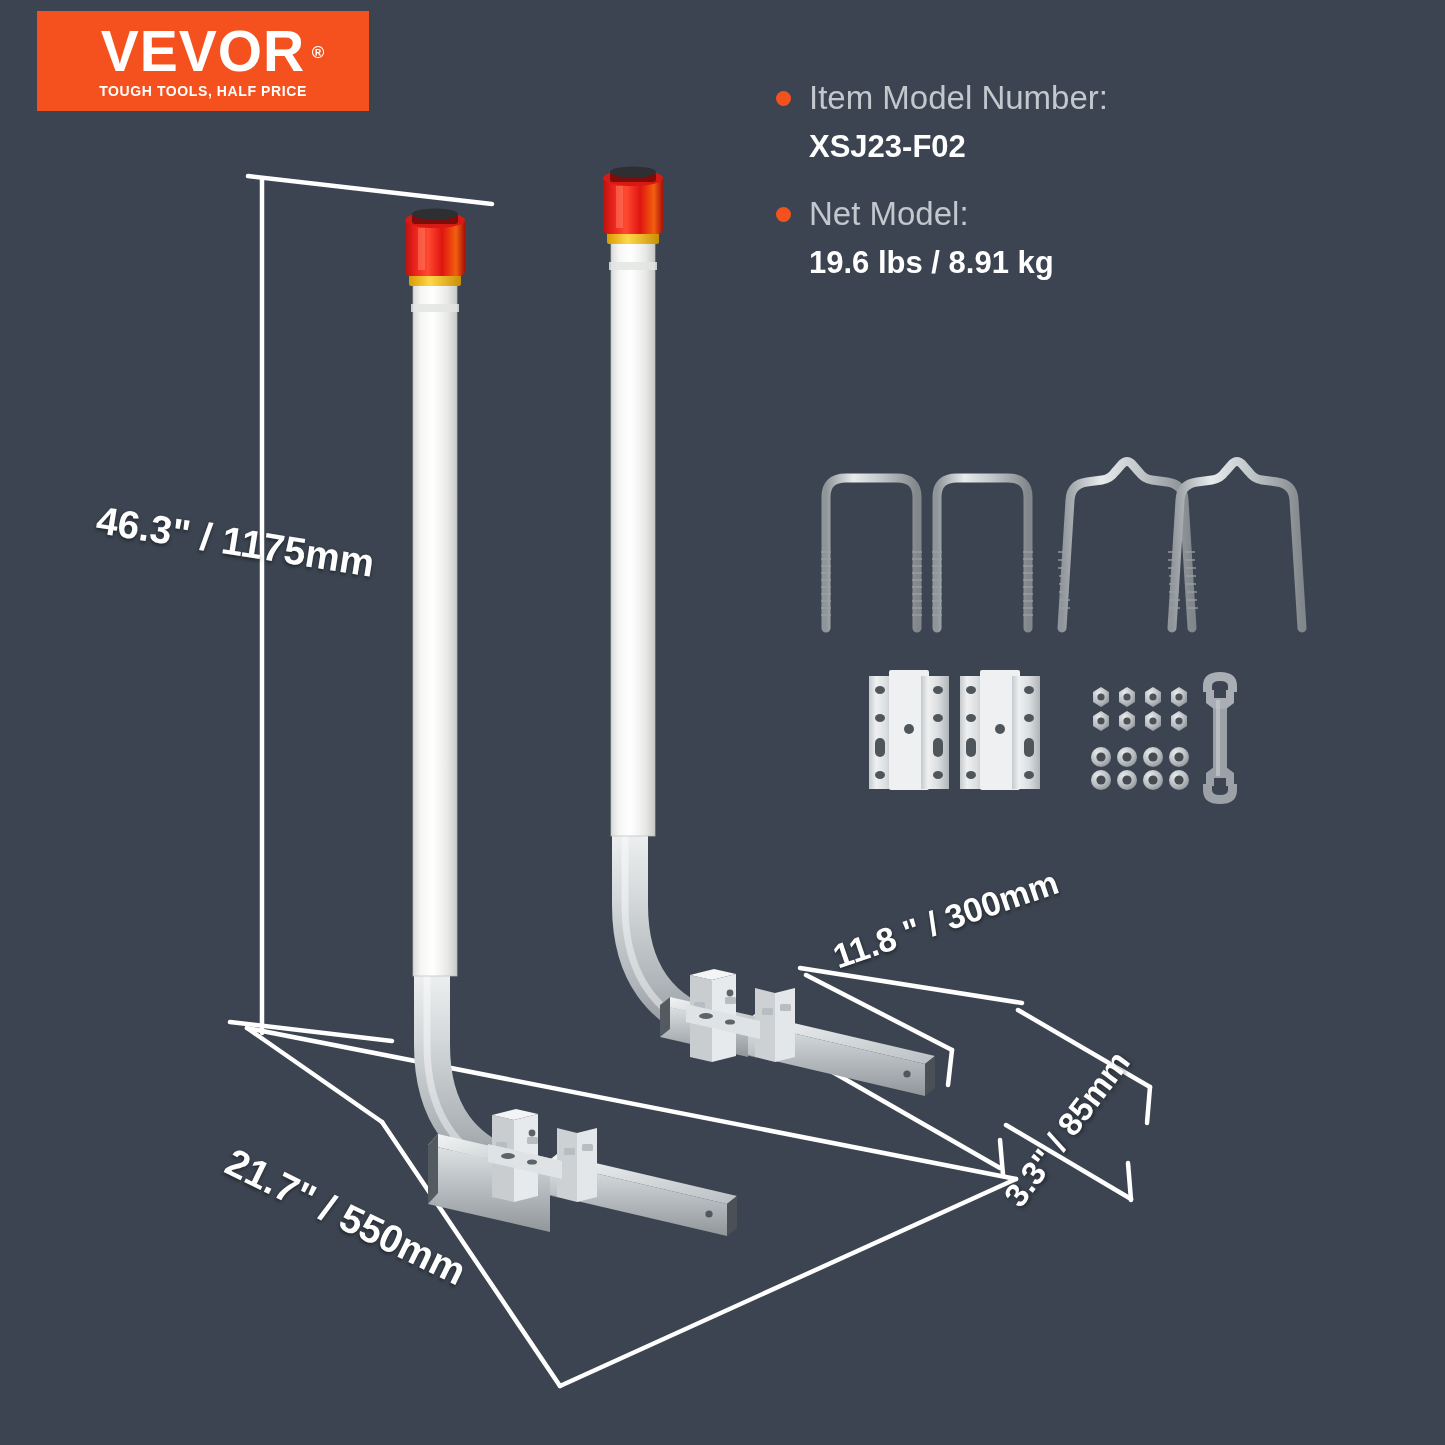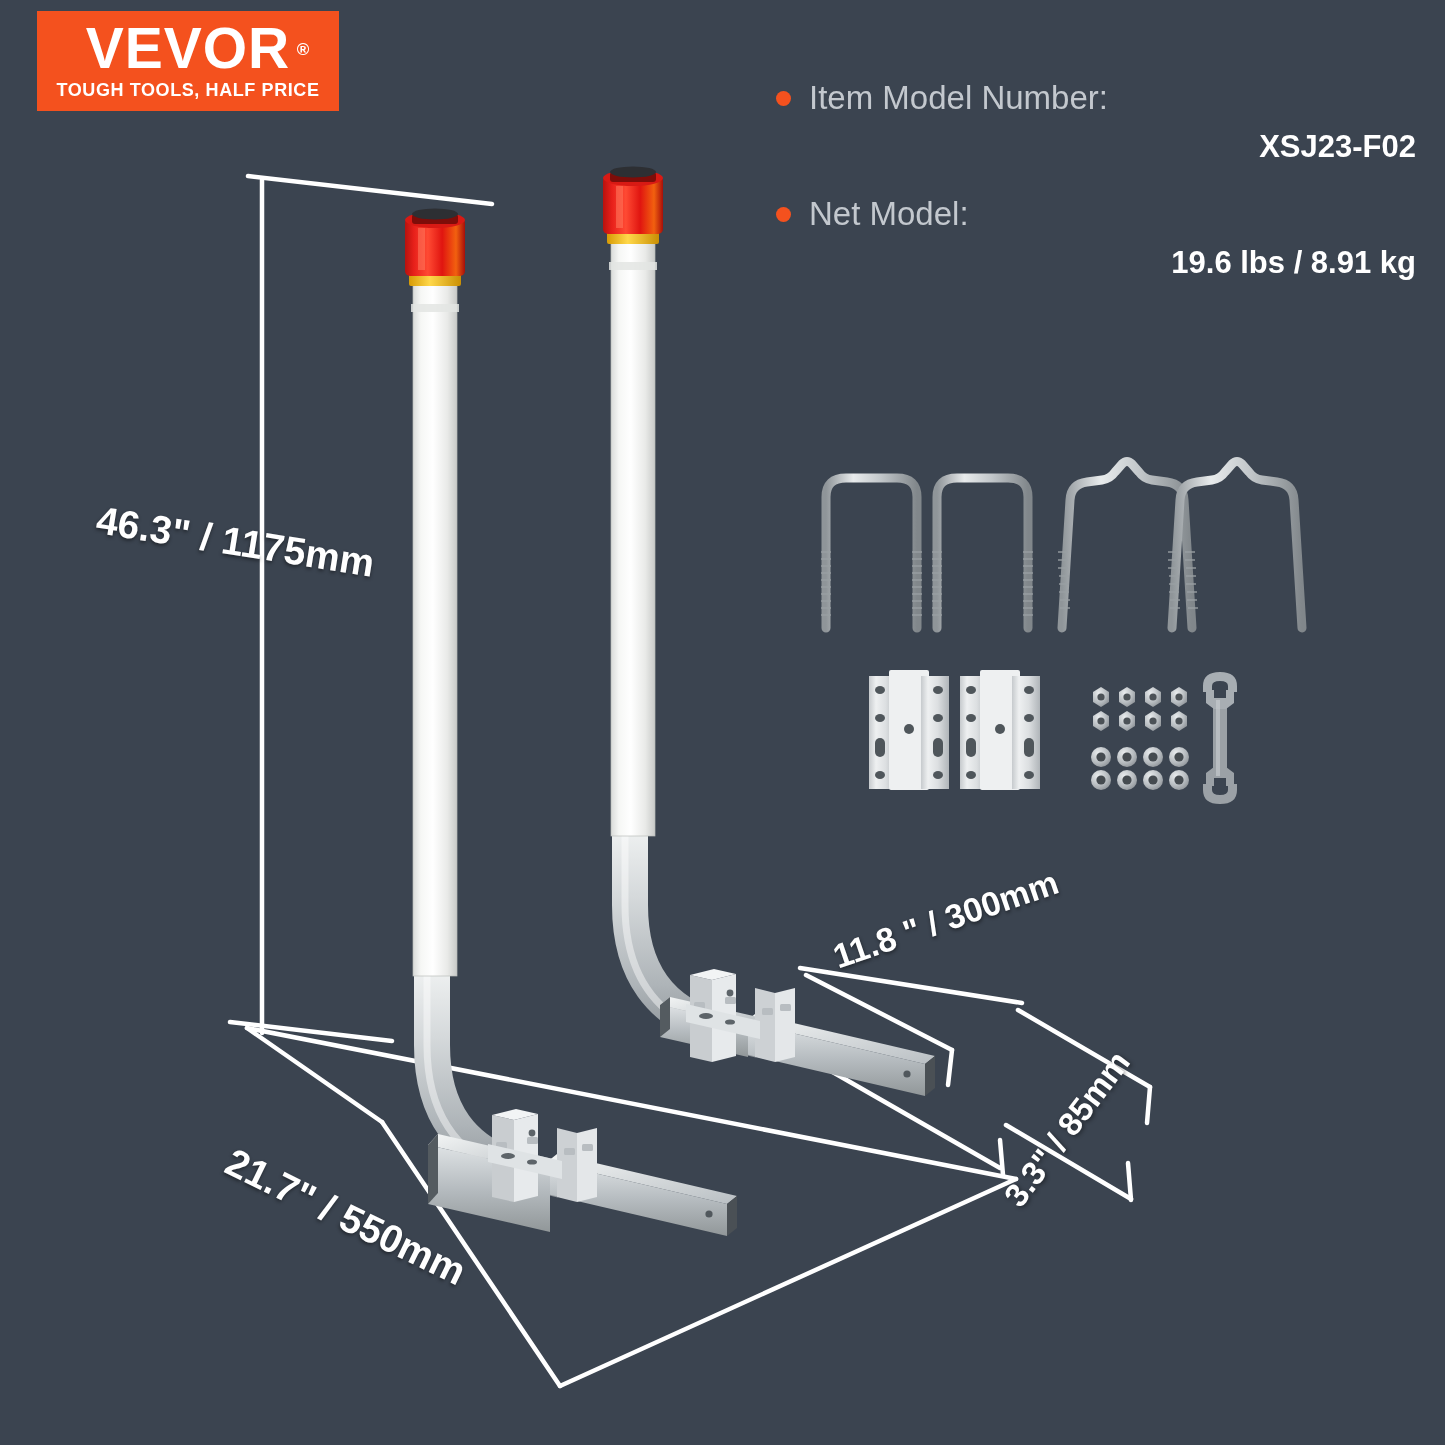--- a/index.html
+++ b/index.html
@@ -7,47 +7,47 @@
     width:1445px;height:1445px;
     background:#3b4450;
     font-family:"Liberation Sans", sans-serif;
     overflow:hidden;
     position:relative;
   }
   #stage{position:absolute;inset:0;}
 
   
   .logo{
-    position:absolute;left:37px;top:11px;width:302px;height:100px;
+    position:absolute;left:37px;top:11px;width:332px;height:100px;
     background:#f4511e;
     display:flex;flex-direction:column;align-items:center;justify-content:center;
   }
   .logo-word{
     color:#fff;font-weight:bold;font-size:57px;letter-spacing:1px;
     line-height:54px;position:relative;
   }
   .logo-reg{
     position:absolute;right:-20px;top:2px;font-size:17px;font-weight:bold;
   }
   .logo-tag{
-    color:#fff;font-weight:bold;font-size:18px;letter-spacing:0.6px;margin-top:5px;
+    color:#fff;font-weight:bold;font-size:14px;letter-spacing:0.6px;margin-top:5px;
   }
 
   
   .specs{position:absolute;left:776px;top:78px;width:640px;}
   .spec-block{margin-bottom:27px;}
   .spec-head{display:flex;align-items:flex-start;}
   .bullet{
     width:15px;height:15px;border-radius:50%;background:#f4511e;
     margin-top:13px;margin-right:18px;flex:none;
   }
   .spec-label{color:#c3c8ce;font-size:33px;line-height:40px;}
   .spec-value{
     color:#ffffff;font-size:31px;font-weight:bold;line-height:40px;
-    margin-left:33px;margin-top:9px;white-space:nowrap;text-align:right;
+    margin-left:33px;margin-top:9px;white-space:nowrap;
   }
   .spec-value.wide{font-size:30px;}
 
   
   .dim{
     position:absolute;color:#fff;font-weight:bold;white-space:nowrap;
     text-shadow:0 2px 4px rgba(0,0,0,.45);
   }
   #dim-height{left:95px;top:520px;font-size:39px;transform:rotate(9deg);}
   #dim-width{left:215px;top:1195px;font-size:39px;transform:rotate(26deg);}

